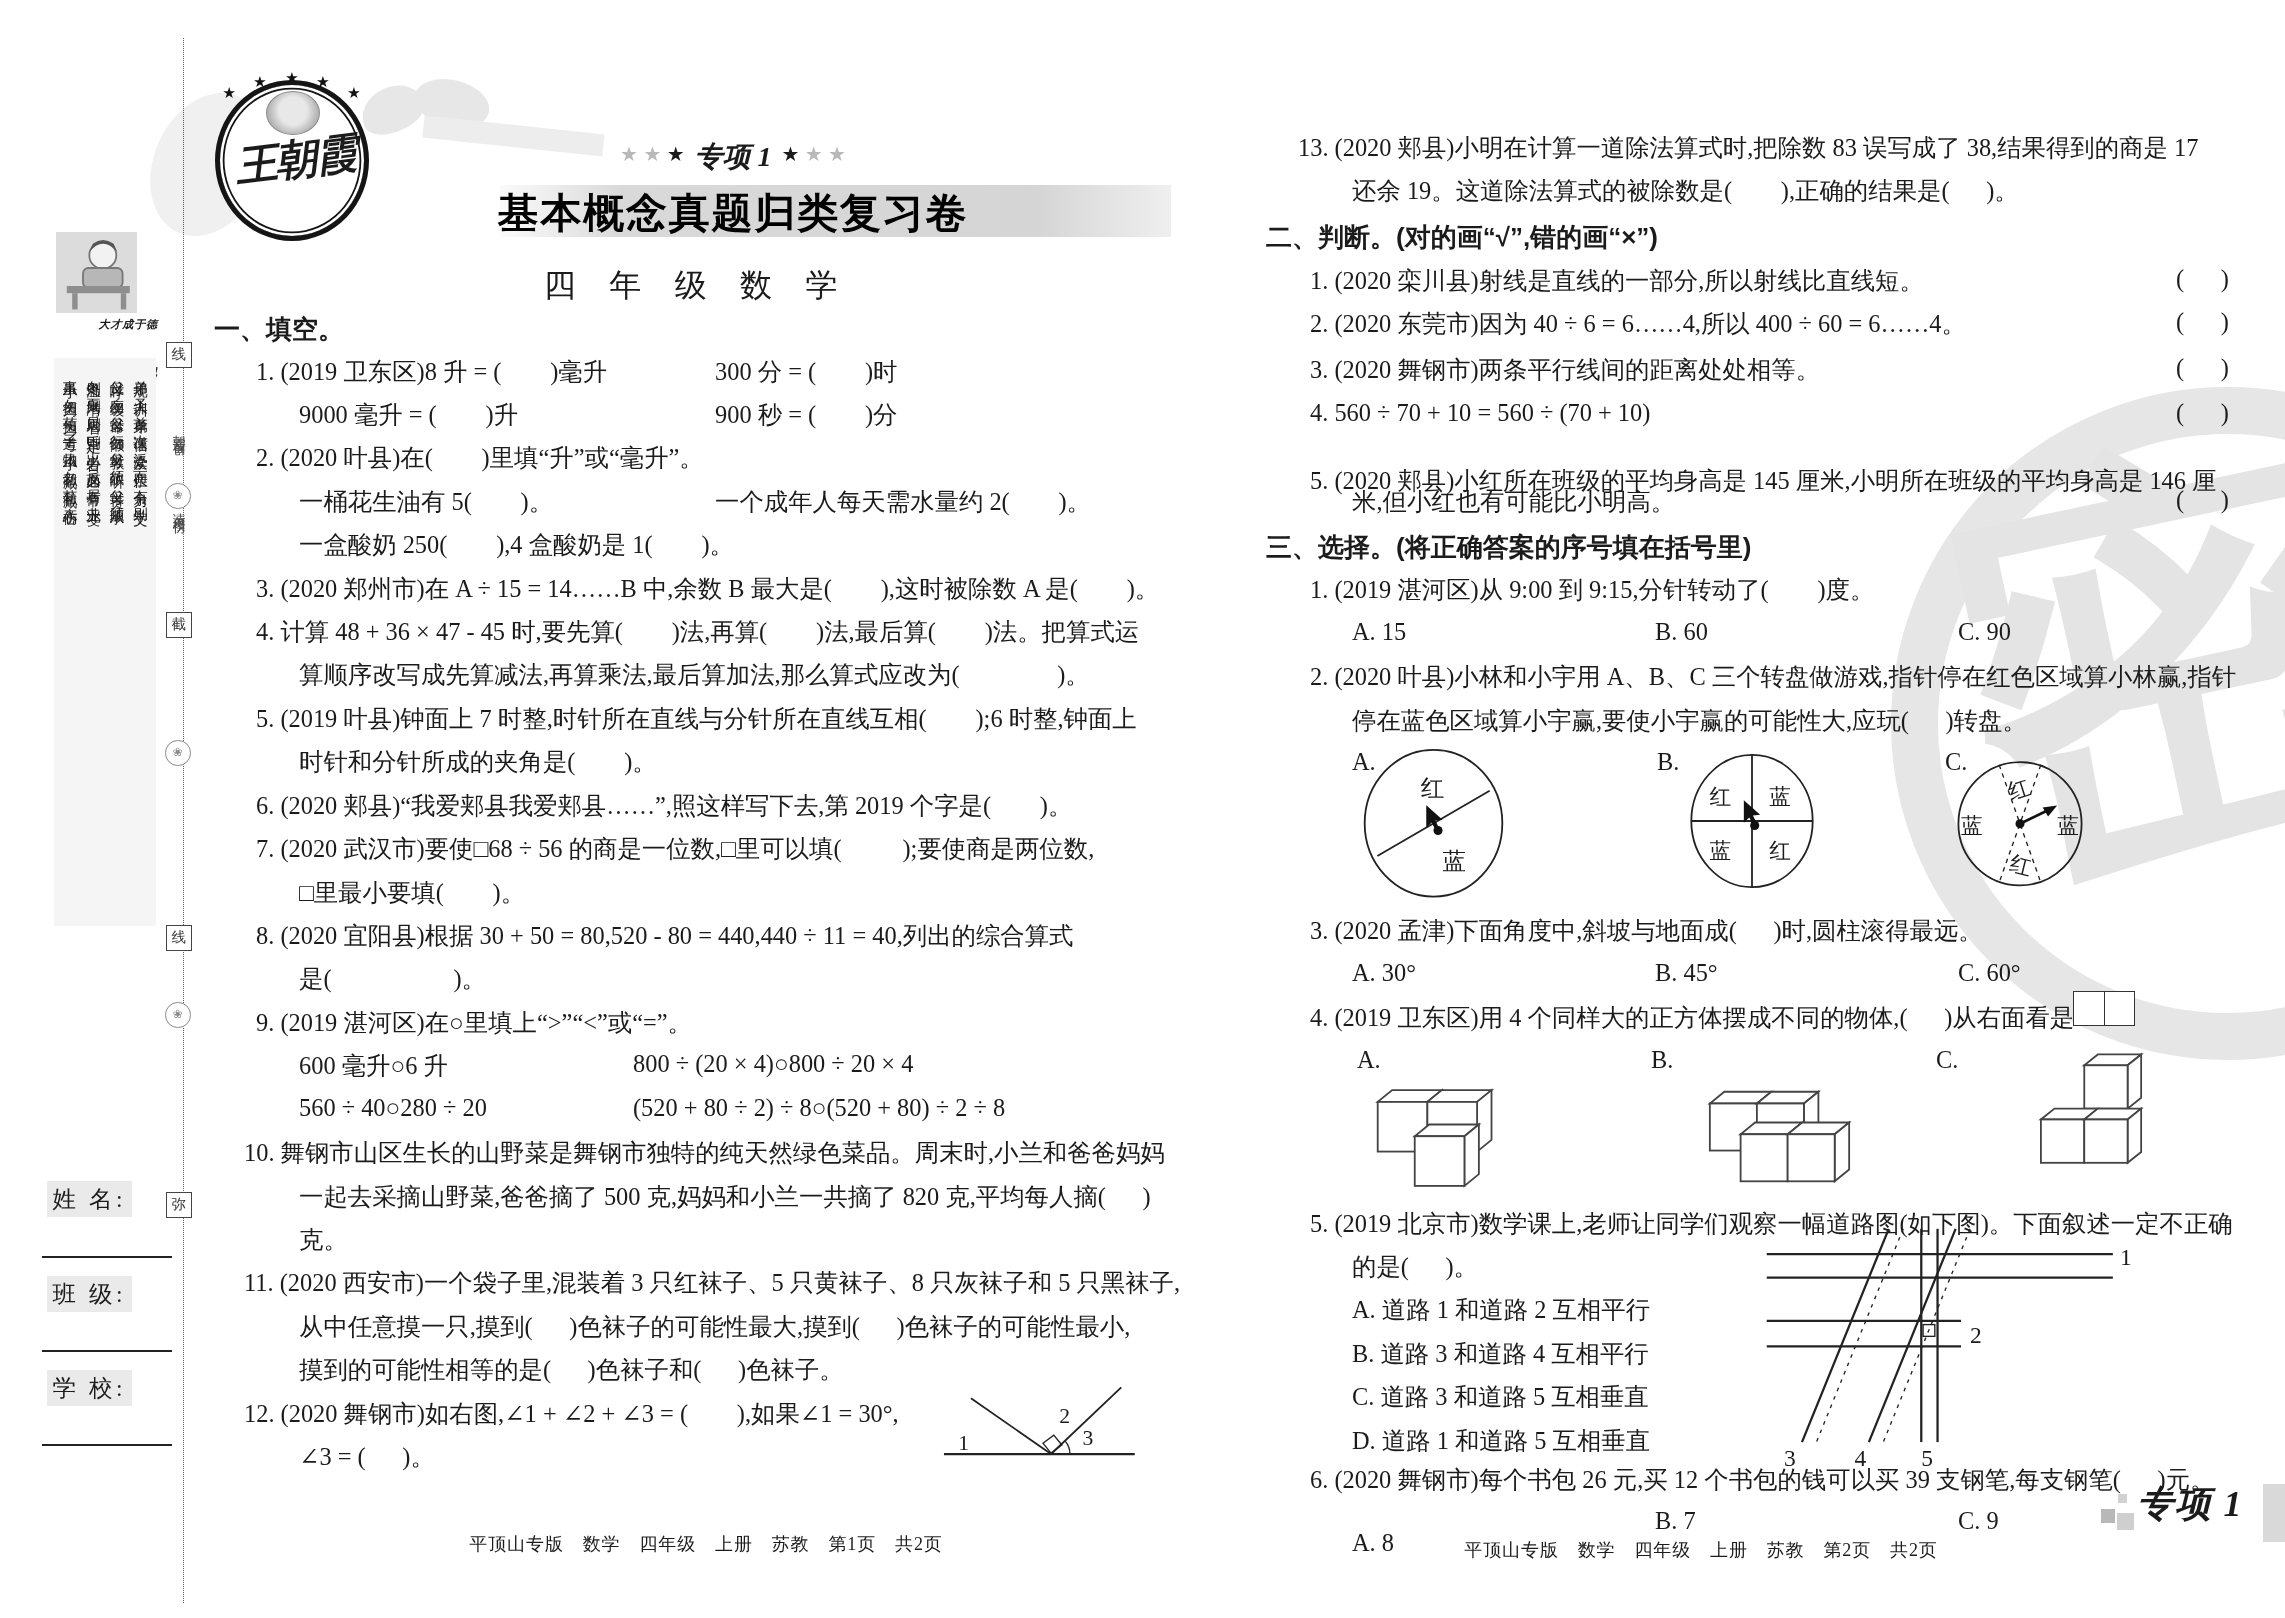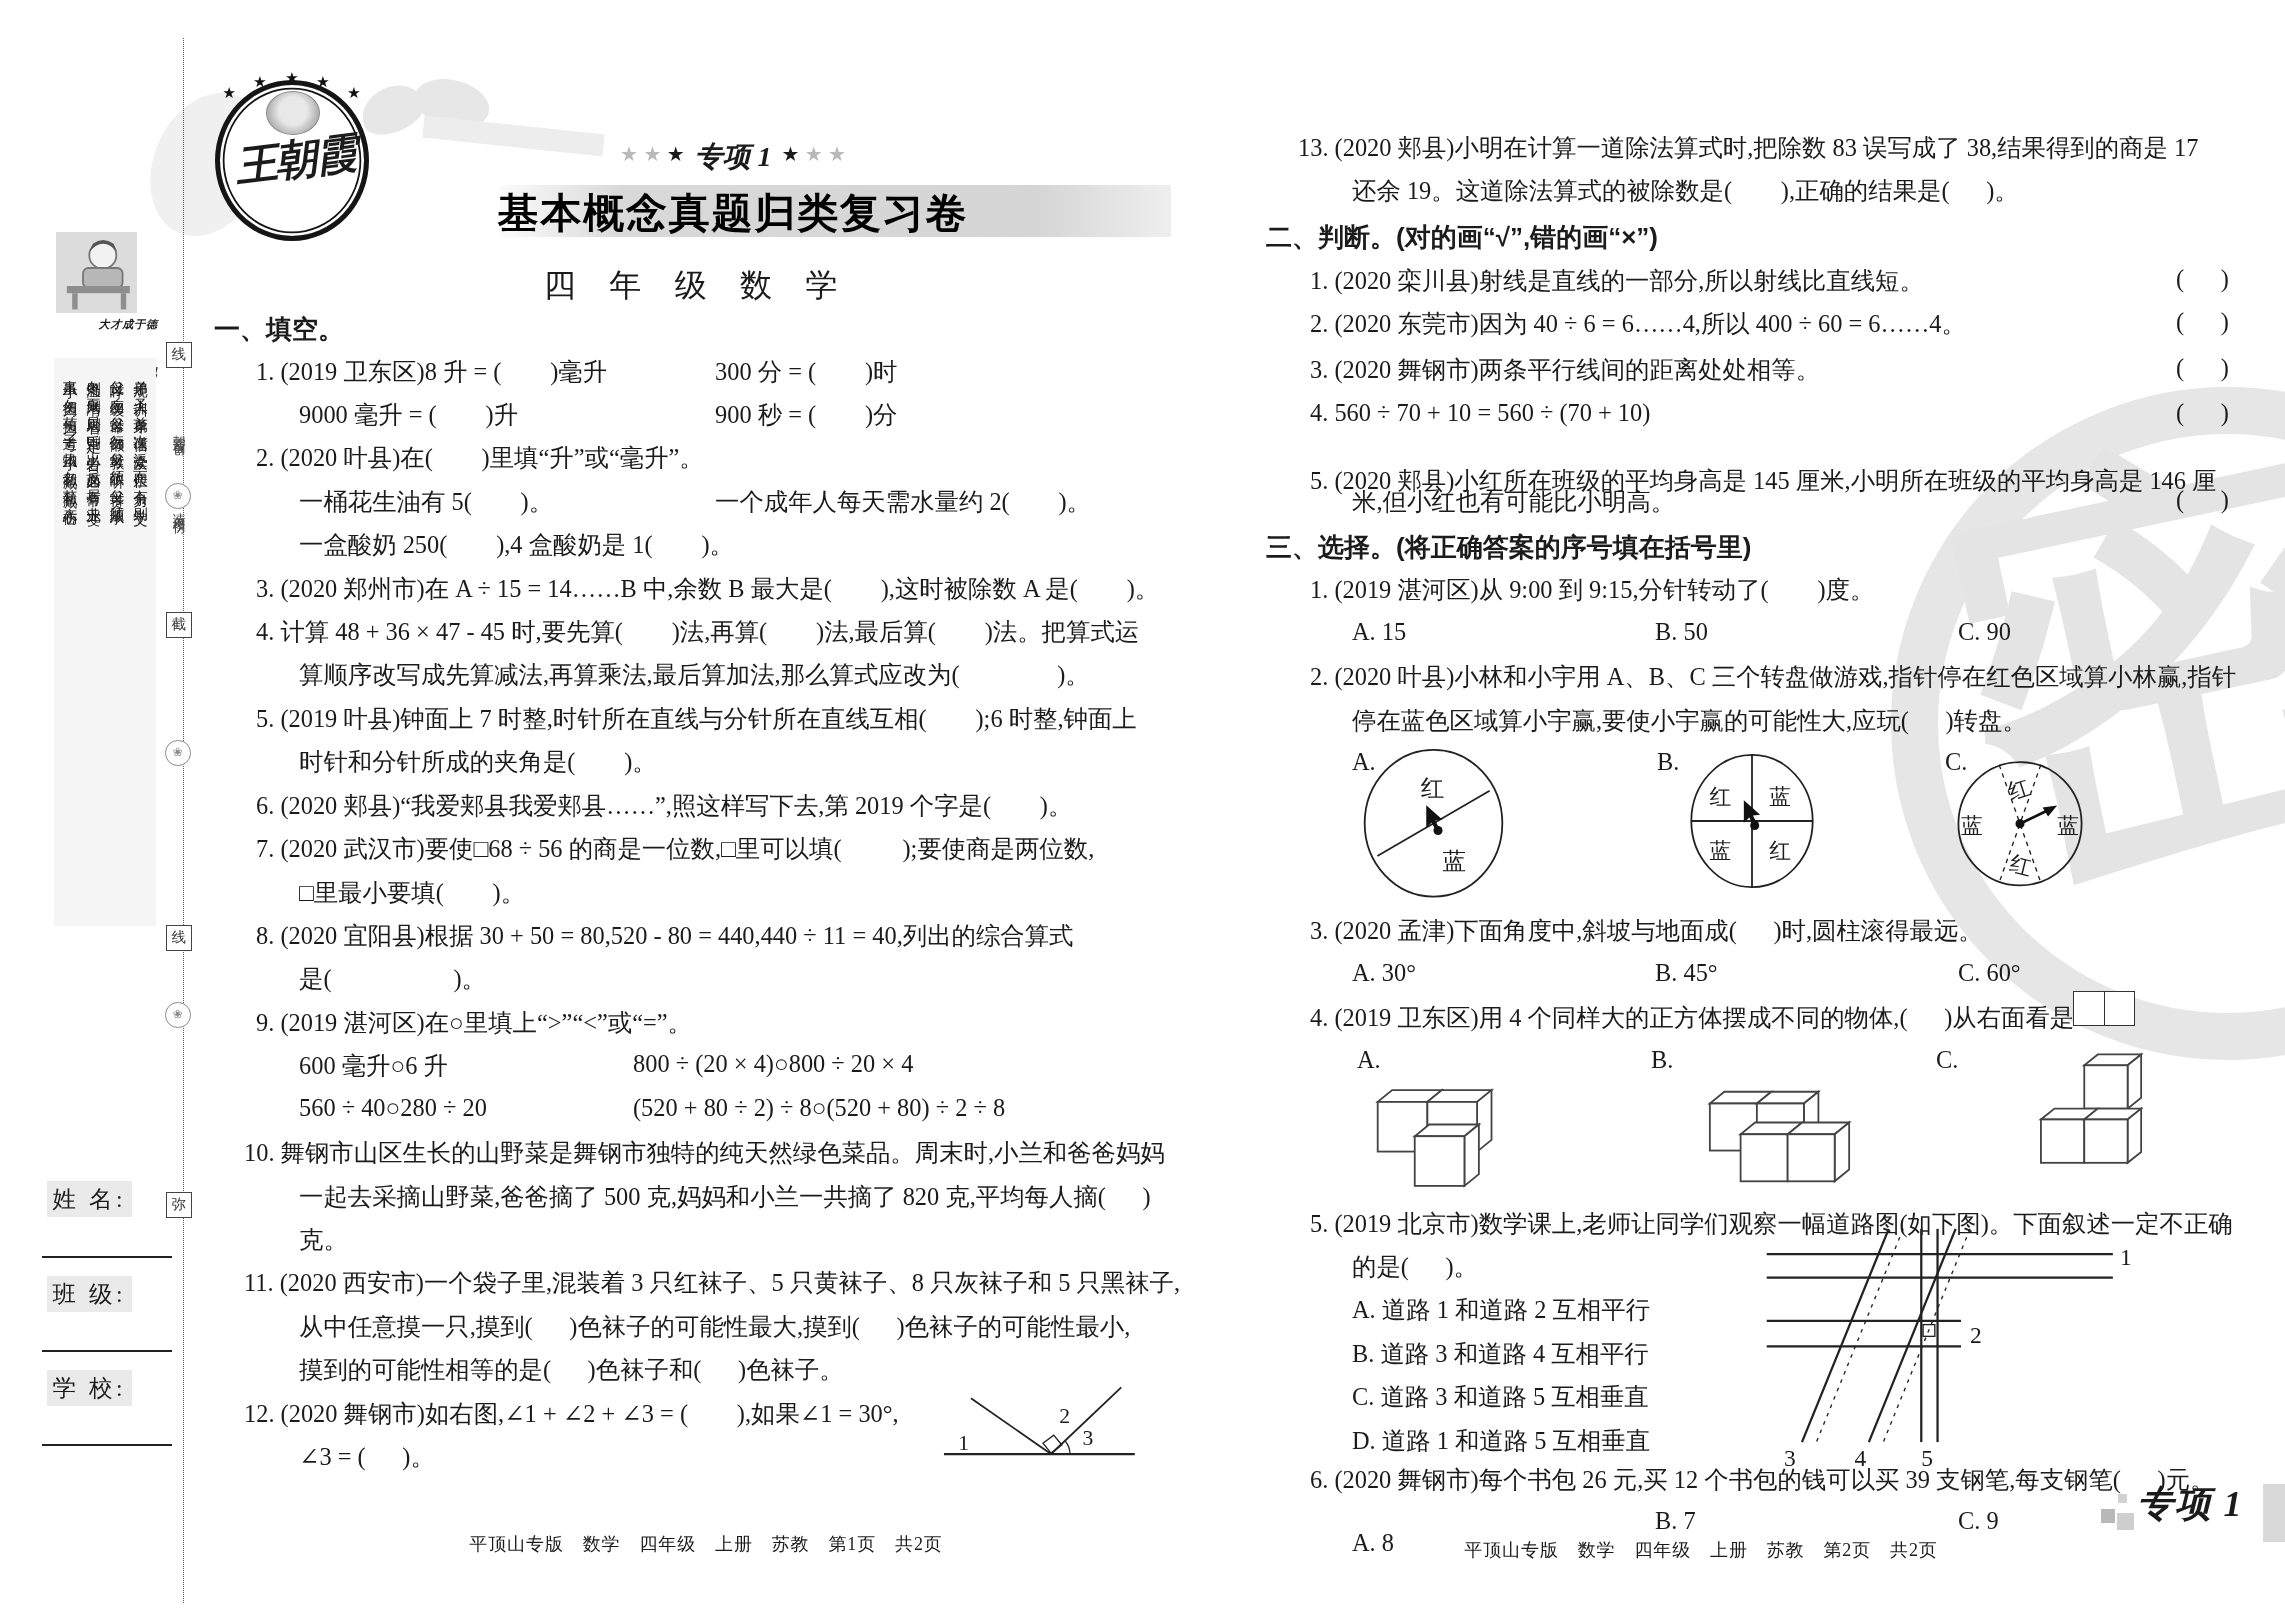--- a/index.html
+++ b/index.html
@@ -183,21 +183,21 @@
     <div class="line" style="left: 1310px; top: 354px;">3. (2020 舞钢市)两条平行线间的距离处处相等。</div>
     <div class="line" style="left: 2176px; top: 354px;">(      )</div>
     <div class="line" style="left: 1310px; top: 399px;">4. 560 ÷ 70 + 10 = 560 ÷ (70 + 10)</div>
     <div class="line" style="left: 2176px; top: 399px;">(      )</div>
     <div class="line" style="left: 1310px; top: 442px; margin-top: 23px;">5. (2020 郏县)小红所在班级的平均身高是 145 厘米,小明所在班级的平均身高是 146 厘</div>
     <div class="line" style="left: 1352px; top: 486px;">米,但小红也有可能比小明高。</div>
     <div class="line" style="left: 2176px; top: 486px;">(      )</div>
     <div class="line sec" style="left: 1266px; top: 530px;">三、选择。(将正确答案的序号填在括号里)</div>
     <div class="line" style="left: 1310px; top: 574px;">1. (2019 湛河区)从 9:00 到 9:15,分针转动了(        )度。</div>
     <div class="line" style="left: 1352px; top: 618px;">A. 15</div>
-    <div class="line" style="left: 1655px; top: 618px;">B. 50</div>
+    <div class="line" style="left: 1655px; top: 618px;">B. 60</div>
     <div class="line" style="left: 1958px; top: 618px;">C. 90</div>
     <div class="line" style="left: 1310px; top: 661px;">2. (2020 叶县)小林和小宇用 A、B、C 三个转盘做游戏,指针停在红色区域算小林赢,指针</div>
     <div class="line" style="left: 1352px; top: 705px;">停在蓝色区域算小宇赢,要使小宇赢的可能性大,应玩(      )转盘。</div>
     <div class="line" style="left: 1352px; top: 748px;">A.</div>
     <div class="line" style="left: 1657px; top: 748px;">B.</div>
     <div class="line" style="left: 1945px; top: 748px;">C.</div>
     <div class="line" style="left: 1310px; top: 915px;">3. (2020 孟津)下面角度中,斜坡与地面成(      )时,圆柱滚得最远。</div>
     <div class="line" style="left: 1352px; top: 959px;">A. 30°</div>
     <div class="line" style="left: 1655px; top: 959px;">B. 45°</div>
     <div class="line" style="left: 1958px; top: 959px;">C. 60°</div>

